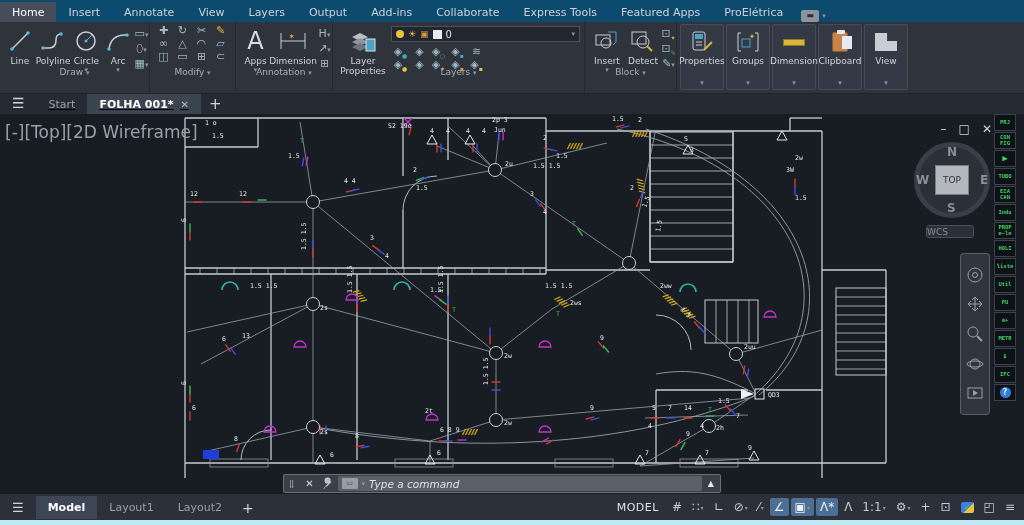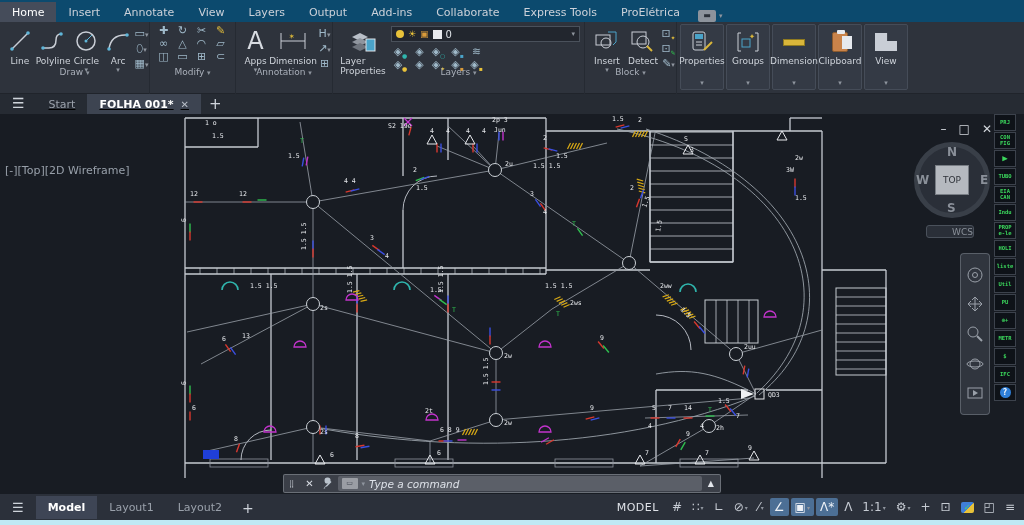--- a/index.html
+++ b/index.html
@@ -29,32 +29,32 @@
   .tile .tic { height:28px; display:flex; align-items:center; justify-content:center; }
   .tile .tdd { margin-top:auto; margin-bottom:2px; color:#8f959f; font-size:7px; }
   .filetabs { position:absolute; left:0; top:94px; width:1024px; height:20px; background:#262b33;
     display:flex; align-items:stretch; z-index:28; }
   .ftab { font-size:11px; color:#9aa1ab; padding:3px 12px; display:flex; gap:7px; align-items:center; }
   .ftab.active { background:#3d4451; color:#fff; font-weight:bold; }
   .ftab .x { color:#b9bfc8; font-size:10px; font-weight:normal; }
   .hamb { color:#cfd4db; font-size:14px; padding:1px 12px 0; }
   .plus { color:#cfd4db; font-size:15px; padding:1px 8px 0; }
   .canvas { position:absolute; left:0; top:114px; width:1024px; height:380px; background:#181c23; z-index:1; }
-  .vp-label { position:absolute; left:5px; top:122px; color:#98a0aa; font-size:11px; z-index:10;margin-top:42px; }
+  .vp-label { position:absolute; left:5px; top:122px; color:#98a0aa; font-size:17px; z-index:10; }
   .winctl { position:absolute; right:32px; top:122px; color:#d3d7dd; font-size:12px; z-index:10;
     display:flex; gap:12px; }
   .viewcube { position:absolute; left:914px; top:142px; width:76px; height:76px; z-index:10; }
   .vc-ring { position:absolute; left:0; top:0; width:76px; height:76px; border-radius:50%;
     background:#2d323b; border:5px solid #3d434d; opacity:.9; }
   .vc-dir { position:absolute; color:#8a9099; font-size:12px; font-weight:bold; z-index:2; }
   .vc-face { position:absolute; left:21px; top:23px; width:34px; height:30px; background:#b5b9bf;
     border:1px solid #787d84; color:#2f333a; font-size:9px; display:flex; align-items:center;
     justify-content:center; z-index:2; }
   .wcs { position:absolute; left:926px; top:225px; width:48px; height:13px; background:#2a2f38;
-    border:1px solid #4a515b; border-radius:3px; color:#8a9099; font-size:9px; text-align:right;
+    border:1px solid #4a515b; border-radius:3px; color:#8a9099; font-size:9px; text-align:left;
     line-height:12px; z-index:10; }
   .navbar { position:absolute; left:960px; top:253px; width:30px; height:162px;
     background:rgba(72,78,90,.5); border:1px solid rgba(130,137,148,.5); border-radius:4px; z-index:9;
     display:flex; flex-direction:column; align-items:center; justify-content:space-around; padding:6px 0; }
   .protb { position:absolute; left:994px; top:106px; width:22px; z-index:11; }
   .protb .dots { color:#6a7077; font-size:6px; text-align:center; letter-spacing:1px; }
   .probtn { width:22px; height:17px; margin-top:1px; background:#0e1218; border:1px solid #3c424c;
     color:#3bd65c; font-family:"DejaVu Sans Mono",monospace; font-size:5.5px; font-weight:bold;
     display:flex; align-items:center; justify-content:center; text-align:center; line-height:1;
     white-space:pre; }
@@ -99,20 +99,21 @@
   <div id="menu-tabs" style="display:flex;">
       <div class="menutab active">Home</div>
       <div class="menutab">Insert</div>
       <div class="menutab">Annotate</div>
       <div class="menutab">View</div>
       <div class="menutab">Layers</div>
       <div class="menutab">Output</div>
       <div class="menutab">Add-ins</div>
       <div class="menutab">Collaborate</div>
       <div class="menutab">Express Tools</div>
+      <div class="menutab">Featured Apps</div>
       <div class="menutab">ProElétrica</div>
     </div>
   <div class="ribbon-opt">
     <span class="box">▬</span>
     <span class="dd">▾</span>
   </div>
 </div>
 
 <div class="ribbon">
 
@@ -222,21 +223,21 @@
     <div style="display:flex;">
       <div class="bigbtn" style="width:52px;">
         <span class="ic">
           <svg width="26" height="24">
               <path d="M2 8 L10 4 L18 8 L10 12 Z" fill="#b9bfc8"></path>
               <path d="M2 13 L10 9 L18 13 L10 17 Z" fill="#8f959e"></path>
               <path d="M2 18 L10 14 L18 18 L10 22 Z" fill="#6f757e"></path>
               <rect x="16" y="10" width="9" height="12" fill="#4aa3c9" stroke="#dfe3e8"></rect>
             </svg>
         </span>
-        <span style="white-space:pre; text-align:left; line-height:1.15;">Layer
+        <span style="white-space:pre; text-align:center; line-height:1.15;">Layer
 Properties</span>
       </div>
       <div style="flex:1;">
         <div style="display:flex; align-items:center; gap:4px; background:#22262e; border:1px solid #4a515b; height:16px; margin:2px 4px 3px 2px; padding:0 4px;">
           <span style="width:8px;height:8px;border-radius:50%;background:#e8c23a;display:inline-block;"></span>
           <span style="color:#e8c23a;font-size:9px;">☀</span>
           <span style="color:#d89a3a;font-size:9px;">▣</span>
           <span style="width:9px;height:9px;background:#e8eaee;display:inline-block;"></span>
           <span style="color:#dfe3e8;font-size:10px;">0</span>
           <span class="dd" style="margin-left:auto;">▾</span>

